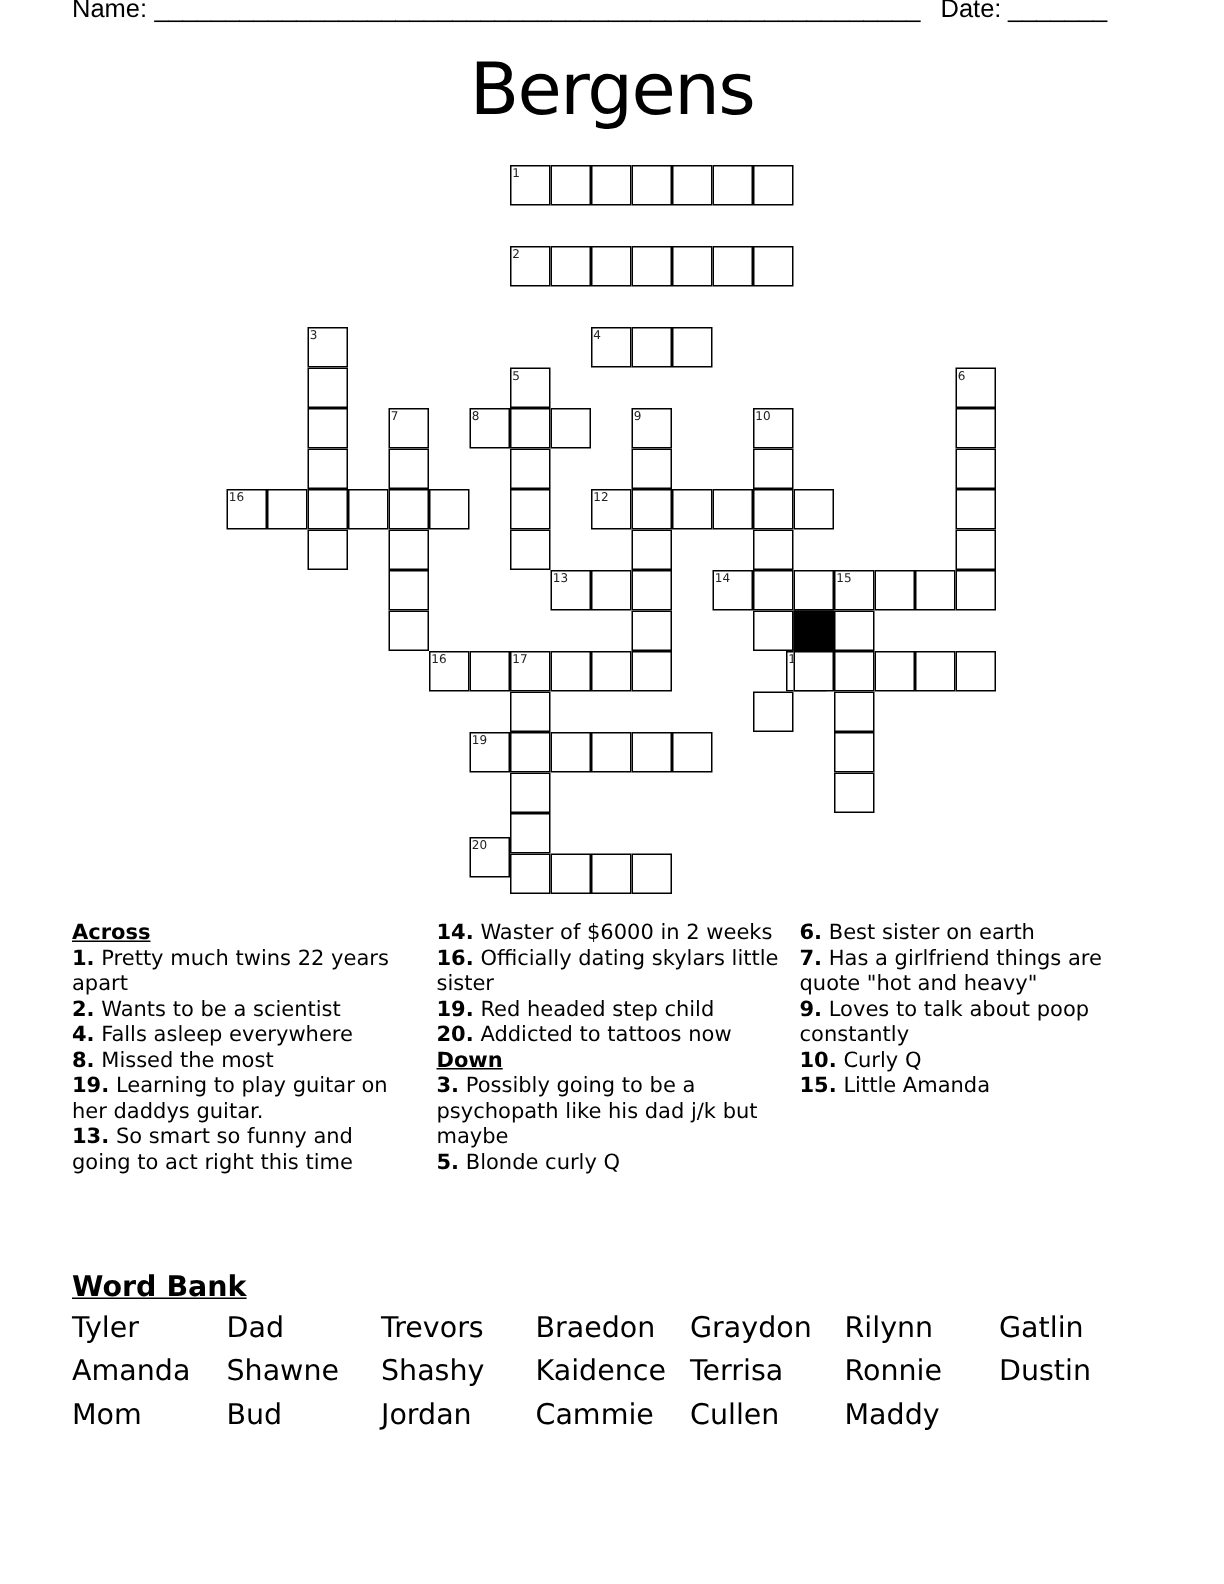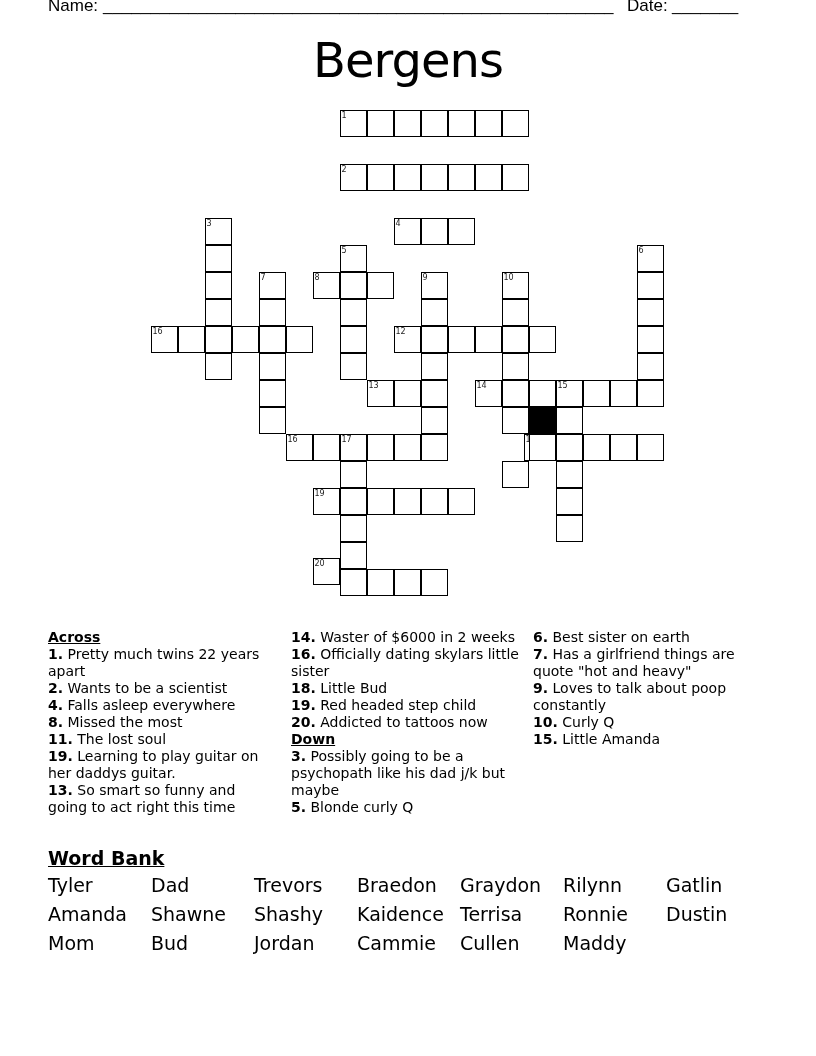--- a/index.html
+++ b/index.html
@@ -7,21 +7,21 @@
   .header { position: absolute; top: -4px; left: 48px; width: 700px; height: 22px; font-family: "Liberation Sans", sans-serif; font-size: 17px; white-space: pre; }
   .header .name-label { position: absolute; left: 0; top: 0; }
   .header .name-line { position: absolute; left: 55px; top: 0; }
   .header .date-label { position: absolute; left: 579px; top: 0; }
   .header .date-line { position: absolute; left: 624px; top: 0; }
   .title { position: absolute; top: 32px; left: 0; width: 816px; text-align: center; font-size: 48px; font-family: "DejaVu Sans", sans-serif; letter-spacing: -1px; }
   .grid { position: absolute; left: 0; top: 0; width: 816px; height: 620px; }
   .cell { position: absolute; width: 27px; height: 27px; box-sizing: border-box; border: 1px solid #000; background: #fff; margin-left: -0.5px; margin-top: -0.5px; }
   .cell.black { background: #000; }
   .cell .num { position: absolute; left: 1px; top: 0px; font-size: 8px; line-height: 9px; font-family: "DejaVu Sans", sans-serif; color: #222; }
-  .clues { position: absolute; top: 629px; font-size: 14px; line-height: 17px; font-family: "DejaVu Sans", sans-serif; }
+  .clues { position: absolute; top: 614px; font-size: 14px; line-height: 17px; font-family: "DejaVu Sans", sans-serif; }
   .clues .heading { text-decoration: underline; font-weight: bold; }
   .clue { margin: 0; }
   .clue b { font-weight: bold; }
   .col1 { left: 48px; width: 230px; }
   .col2 { left: 291px; width: 230px; }
   .col3 { left: 533px; width: 230px; }
   .wordbank { position: absolute; top: 846px; left: 48px; width: 720px; font-family: "DejaVu Sans", sans-serif; }
   .wordbank .wb-title { font-size: 19px; font-weight: bold; text-decoration: underline; line-height: 24px; margin-bottom: 4px; }
   .wb-row { position: relative; height: 29px; font-size: 19px; }
   .wb-word { position: absolute; top: 0; white-space: nowrap; }
@@ -181,28 +181,26 @@
     <div class="cell" style="left: 421px; top: 569px;"></div>
     <div class="cell black" style="left: 529px; top: 407px;"></div>
   </div>
 
 <div class="clues col1" id="clues-col1">
     <div class="heading">Across</div>
     <div class="clue"><b>1.</b><span> Pretty much twins 22 years apart</span></div>
     <div class="clue"><b>2.</b><span> Wants to be a scientist</span></div>
     <div class="clue"><b>4.</b><span> Falls asleep everywhere</span></div>
     <div class="clue"><b>8.</b><span> Missed the most</span></div>
-    <div class="clue"><b>11.</b><span> The lost soul</span></div>
     <div class="clue"><b>19.</b><span> Learning to play guitar on her daddys guitar.</span></div>
     <div class="clue"><b>13.</b><span> So smart so funny and going to act right this time</span></div>
   </div>
 <div class="clues col2" id="clues-col2">
     <div class="clue"><b>14.</b><span> Waster of $6000 in 2 weeks</span></div>
     <div class="clue"><b>16.</b><span> Officially dating skylars little sister</span></div>
-    <div class="clue"><b>18.</b><span> Little Bud</span></div>
     <div class="clue"><b>19.</b><span> Red headed step child</span></div>
     <div class="clue"><b>20.</b><span> Addicted to tattoos now</span></div>
     <div class="heading">Down</div>
     <div class="clue"><b>3.</b><span> Possibly going to be a psychopath like his dad j/k but maybe</span></div>
     <div class="clue"><b>5.</b><span> Blonde curly Q</span></div>
   </div>
 <div class="clues col3" id="clues-col3">
     <div class="clue"><b>6.</b><span> Best sister on earth</span></div>
     <div class="clue"><b>7.</b><span> Has a girlfriend things are quote "hot and heavy"</span></div>
     <div class="clue"><b>9.</b><span> Loves to talk about poop constantly</span></div>

